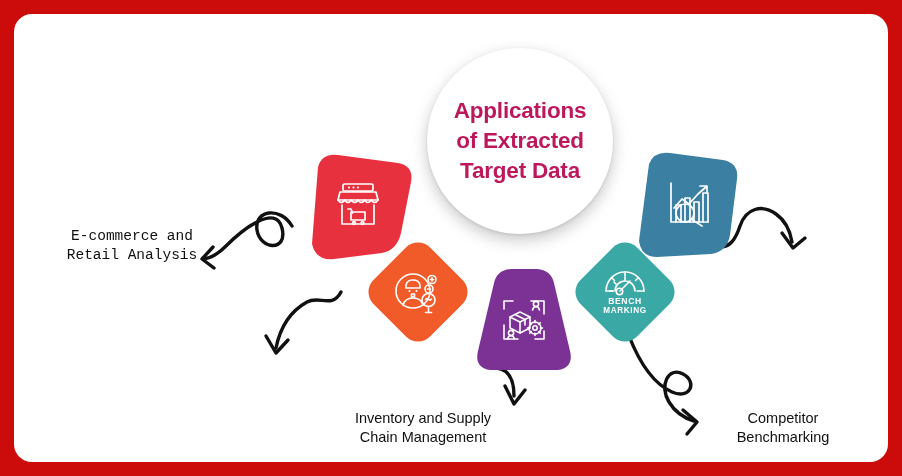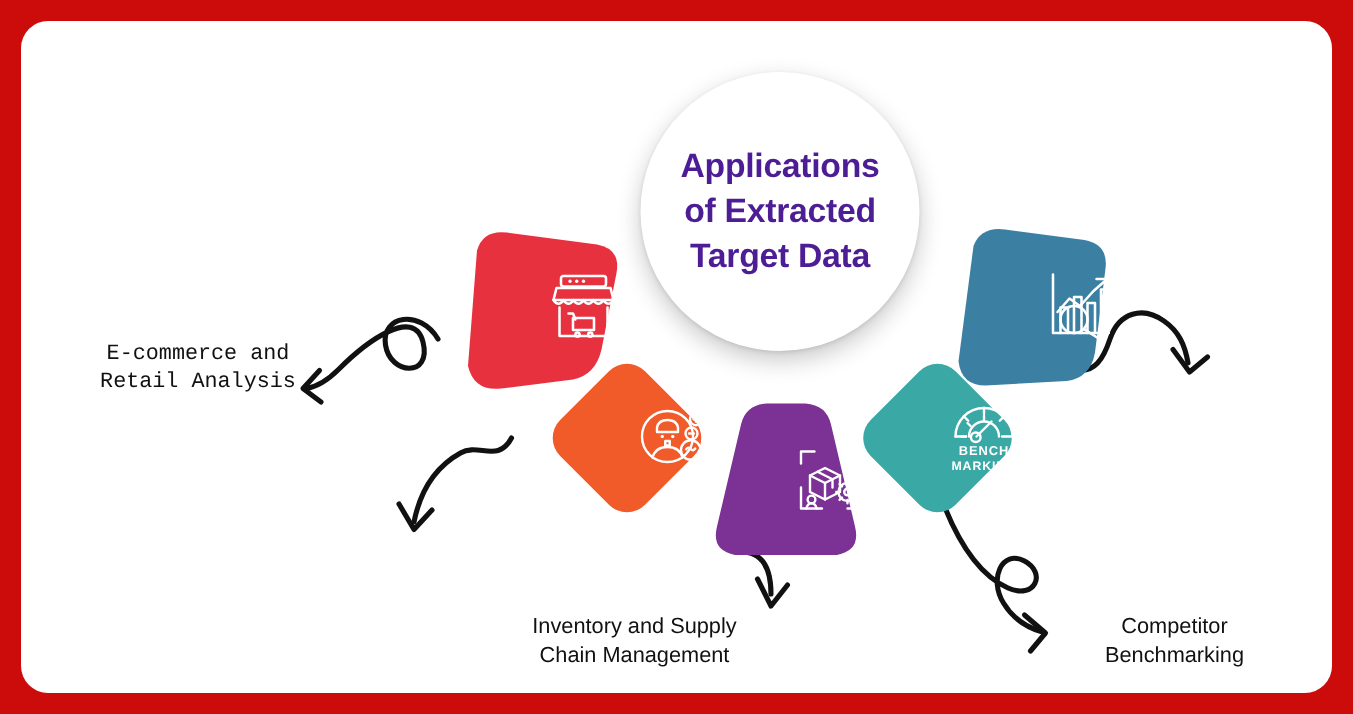--- a/index.html
+++ b/index.html
@@ -44,33 +44,33 @@
     background: #ffffff;
     box-shadow: 0 6px 16px rgba(0,0,0,0.22), 0 1px 3px rgba(0,0,0,0.10);
     display: flex;
     align-items: center;
     justify-content: center;
     z-index: 40;
   }
   .hub-title {
     font-size: 22.5px;
     font-weight: bold;
-    color: #4c1d95;
+    color: #be185d;
     text-align: center;
     line-height: 1.33;
     letter-spacing: -0.2px;
     white-space: pre-line;
   }
 
   
   .petal {
     position: absolute;
     display: flex;
     align-items: center;
-    justify-content: flex-end;
+    justify-content: center;
     z-index: 20;
   }
   .petal svg.petal-icon {
     position: relative;
     z-index: 3;
   }
 
   .shape-fill {
     position: absolute;
     inset: 0;

